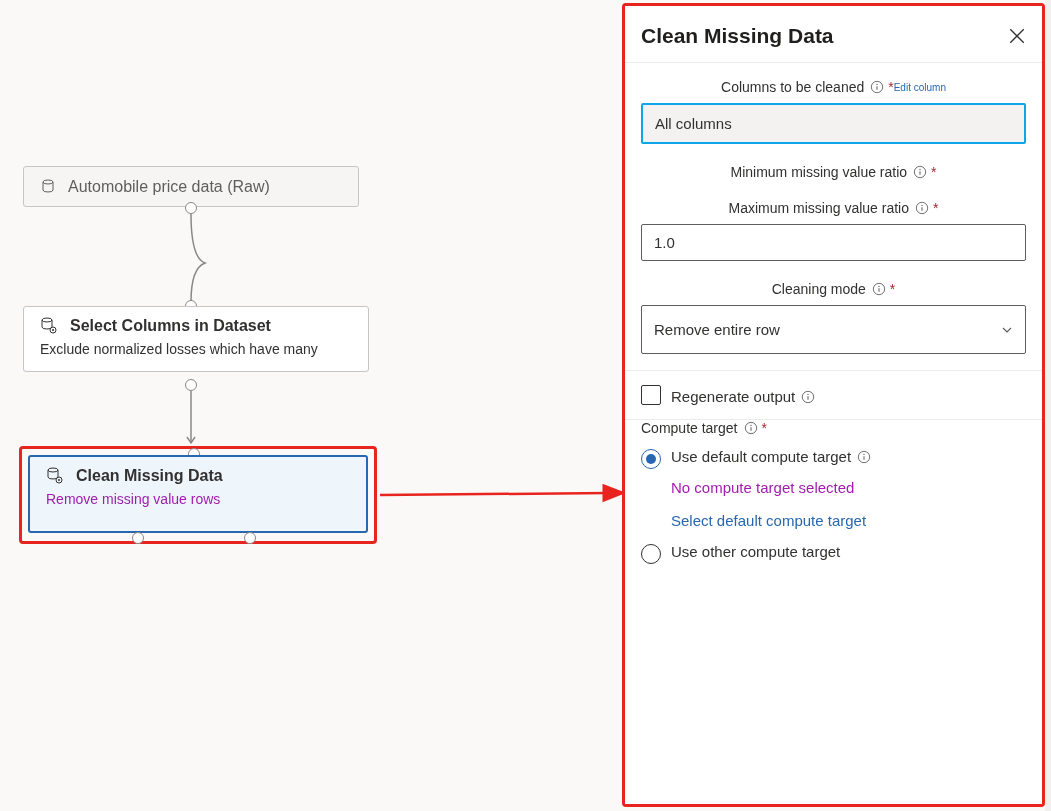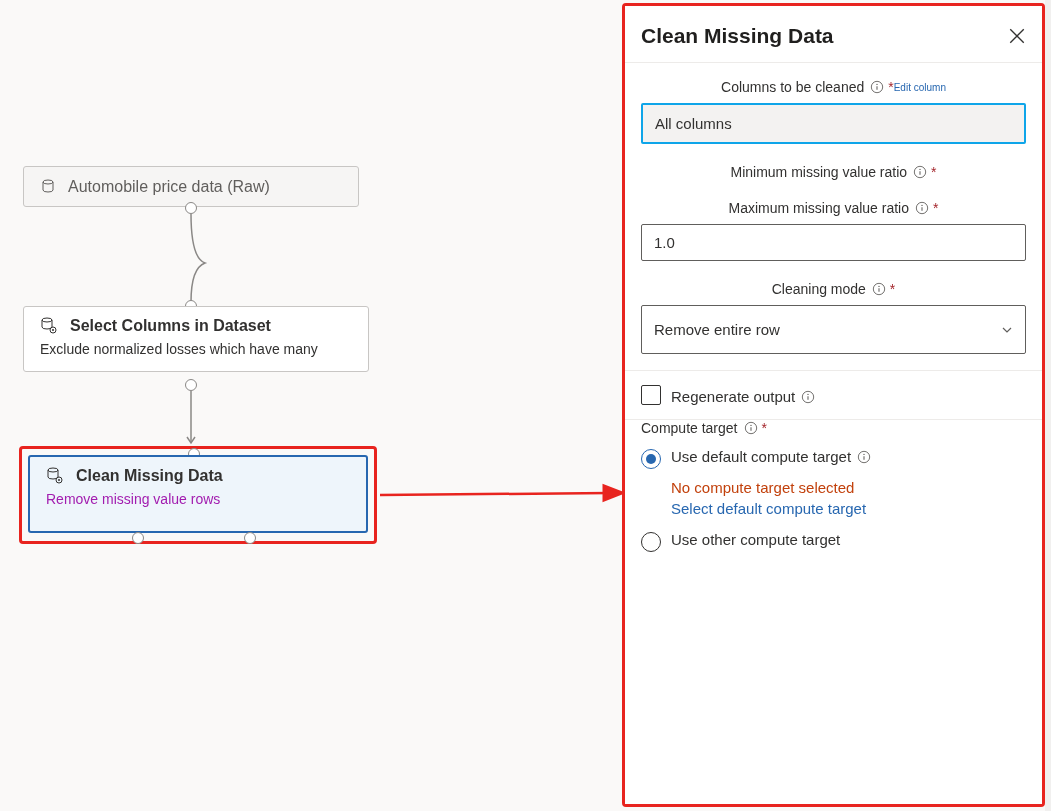--- a/index.html
+++ b/index.html
@@ -153,21 +153,21 @@
   }
   .radio.checked { border-color: #2767b0; }
   .radio.checked::after {
     content: '';
     position: absolute;
     left: 4px; top: 4px; width: 10px; height: 10px;
     border-radius: 50%;
     background: #2767b0;
   }
   .radio-label { font-size: 15px; color: #323130; display: flex; align-items: center; }
-  .radio-sub { margin-left: 30px; font-size: 15px; color: #c2410c; margin-bottom: 4px; }
+  .radio-sub { margin-left: 30px; font-size: 15px; color: #a21caf; margin-bottom: 16px; }
   .radio-link { margin-left: 30px; font-size: 15px; color: #2767b0; cursor: pointer; margin-bottom: 14px; }
   .scroll-hint {
     position: absolute;
     right: 0; top: 0; width: 6px; height: 100%;
     background: #f1f0ef;
   }
 </style>
 </head>
 <body>
 

